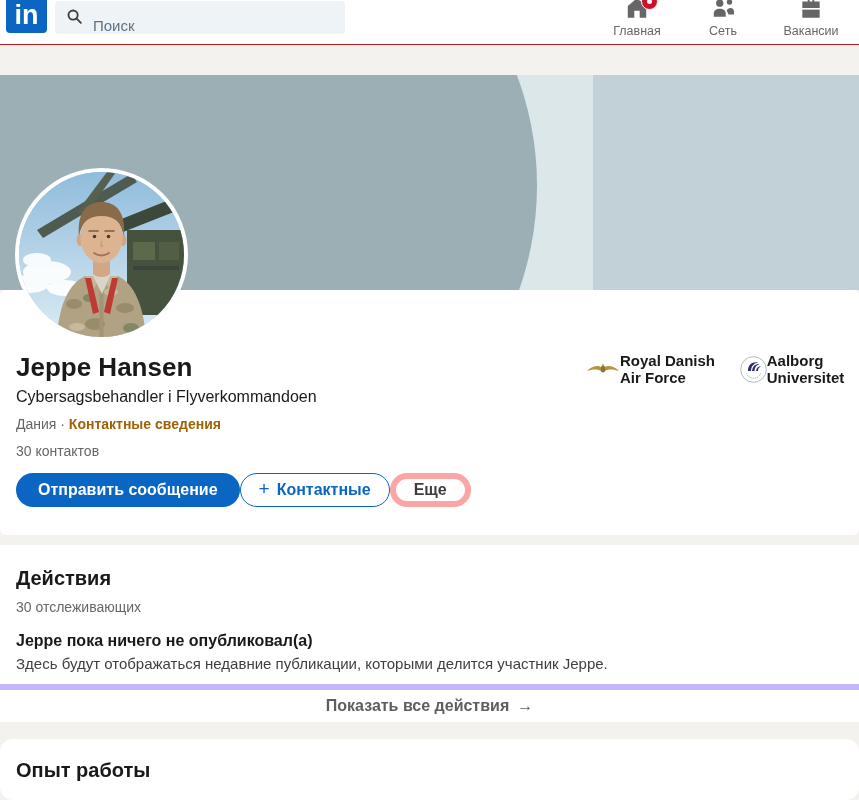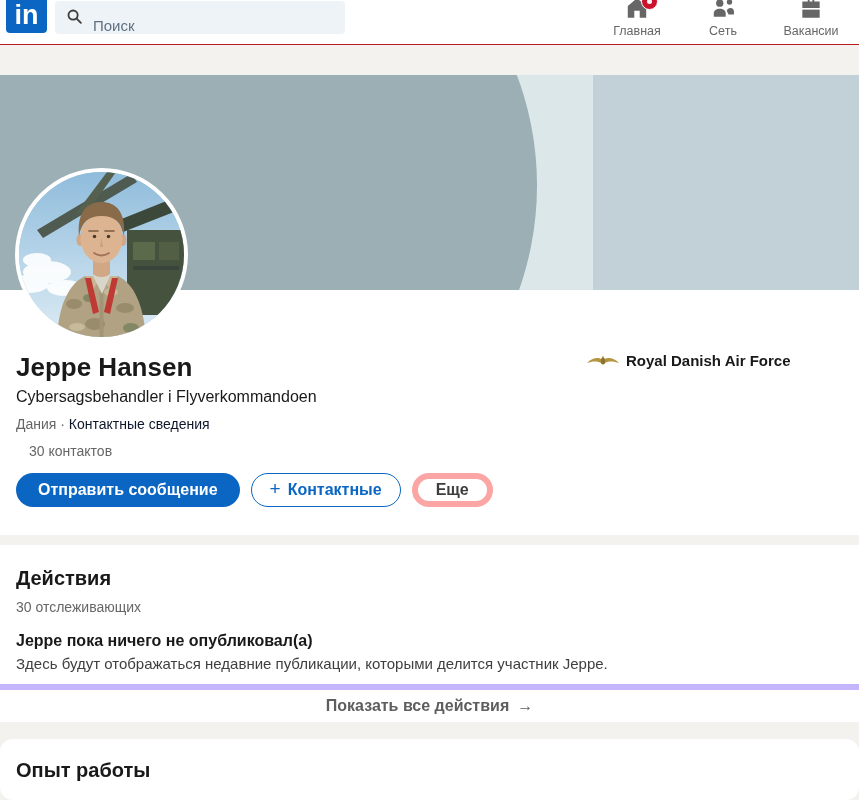--- a/index.html
+++ b/index.html
@@ -56,38 +56,38 @@
   .cover .band-right {
     position:absolute; left:593px; top:0; width:266px; height:215px;
     background:#c2d1d7;
   }
   .cover .big-circle {
     position:absolute; left:-88px; top:-202px; width:625px; height:625px;
     border-radius:50%; background:#9bafb5;
   }
   
   .card { position:absolute; left:0; width:859px; background:#fff; }
-  .profile-card { top:290px; height:245px; z-index:5; }
+  .profile-card { top:290px; height:245px; z-index:5;border-radius:6px; }
   .activity-card { top:545px; height:177px; }
   .experience-card { top:739px; height:61px;border-radius:13px; }
 
   .avatar {
     position:absolute; left:15px; top:-122px; width:173px; height:173px;
     border-radius:50%; border:4px solid #ffffff; overflow:hidden;
     background:#a9c6dd; cursor:pointer; z-index:6;
   }
   .avatar svg { display:block; width:100%; height:100%; }
 
   .p-name { position:absolute; left:16px; top:62px; font-size:26px; font-weight:600; color:#191919; }
   .p-headline { position:absolute; left:16px; top:98px; font-size:16px; color:#191919; }
   .p-locrow { position:absolute; left:16px; top:126px; font-size:14px; color:#666; }
-  .p-locrow .link { color:#0f172a; font-weight:400; cursor:pointer; }
-  .p-connections { position:absolute; left:16px; top:153px; font-size:14px; color:#666;margin-left:13px; }
-
-  .btn-row { position:absolute; left:16px; top:183px; display:flex; gap:11px; }
+  .p-locrow .link { color:#a16207; font-weight:700; cursor:pointer; }
+  .p-connections { position:absolute; left:16px; top:153px; font-size:14px; color:#666; }
+
+  .btn-row { position:absolute; left:16px; top:183px; display:flex; }
   .btn {
     height:34px; border-radius:17px; font-size:16px; font-weight:600;
     display:flex; align-items:center; justify-content:center;
     padding:0 18px; cursor:pointer; white-space:nowrap;
     font-family:"Liberation Sans", sans-serif; background:#fff; border:none;
   }
   .btn-primary { background:#0a66c2; color:#fff; padding:0 22px; }
   .btn-follow { color:#0a66c2; border:1px solid #0a66c2; gap:7px; }
   .btn-follow .plus { font-size:19px; font-weight:400; margin-top:-2px; }
   .btn-more { color:#3d3d3d; border:6px solid #fca5a5; }
@@ -232,20 +232,32 @@
       <span class="e-ico">
         <svg width="34" height="16" viewBox="0 0 68 28">
           <path d="M2,18 C12,8 26,5 32,12 L32,19 C22,13 12,15 2,18 Z" fill="#b5953f"></path>
           <path d="M66,18 C56,8 42,5 36,12 L36,19 C46,13 56,15 66,18 Z" fill="#b5953f"></path>
           <ellipse cx="34" cy="14" rx="4.5" ry="7" fill="#8a7430"></ellipse>
           <circle cx="34" cy="6.5" r="2.2" fill="#b5953f"></circle>
         </svg>
       </span>
       <span class="e-lbl">Royal Danish Air Force</span>
     </div>
+    <div class="entity">
+      <span class="e-ico">
+        <svg width="27" height="27" viewBox="0 0 27 27">
+          <circle cx="13.5" cy="13.5" r="12.8" fill="#ffffff" stroke="#a9b0bd" stroke-width="0.9"></circle>
+          <path d="M8,15 C8,9 12,5.5 18,6.5 C13.5,7.5 11,10.5 11,15 Z" fill="#2b2e6e"></path>
+          <path d="M12,15 C12.5,10.5 15,8 19.5,8 C16,9.5 14.5,11.5 14.5,15 Z" fill="#2b2e6e"></path>
+          <path d="M16,15 C16.5,11.8 18.2,10.2 21,10.2 C18.8,11.5 18,12.8 18,15 Z" fill="#2b2e6e"></path>
+          <path d="M6,17 a8,8 0 0 0 15,0" fill="none" stroke="#8b93a3" stroke-width="1" stroke-dasharray="1,1.2"></path>
+        </svg>
+      </span>
+      <span class="e-lbl">Aalborg Universitet</span>
+    </div>
   </div>
 </div>
 
 <div class="card activity-card">
   <div class="a-title">Действия</div>
   <div class="a-followers">30 отслеживающих</div>
   <div class="a-empty-title">Jeppe пока ничего не опубликовал(а)</div>
   <div class="a-empty-desc">Здесь будут отображаться недавние публикации, которыми делится участник Jeppe.</div>
   <div class="a-showall">
     <span>Показать все действия</span>

